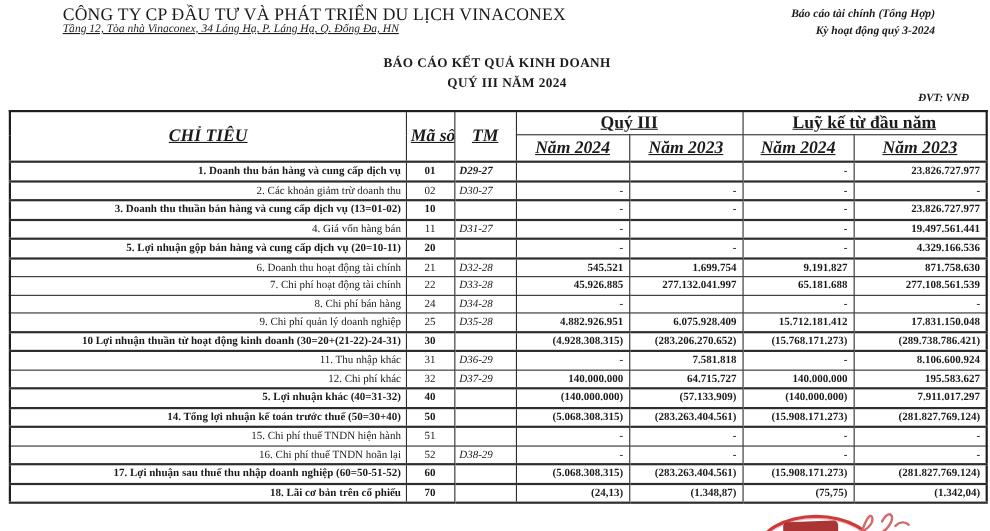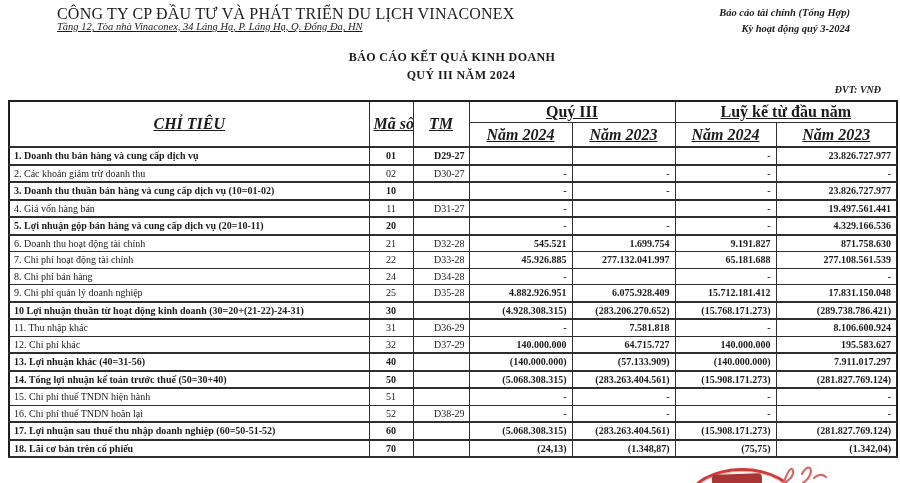--- a/index.html
+++ b/index.html
@@ -46,23 +46,23 @@
   col.c-n4    { width: 121px; }
 
   thead th { font-size: 16px; text-align: center; vertical-align: middle; }
   thead tr.group-row th { height: 20px; }
   thead tr.sub-row th { height: 23px; }
   th.h-label { text-align: center; font-style: italic; }
   th.underlined span { text-decoration: underline; }
   th.italic span { font-style: italic; }
 
   tbody td { height: 15.5px; font-size: 10px; vertical-align: middle; }
-  tbody td.label { text-align: left; padding-left: 4px; }
+  tbody td.label { text-align: right; padding-left: 4px; }
   tbody td.code { text-align: center; font-weight: normal; }
-  tbody td.tm { text-align: right; }
+  tbody td.tm { text-align: left; font-style: italic; }
   tbody td.num { text-align: right; padding-right: 5px; font-weight: bold; }
   tbody tr.bold td { font-weight: bold; }
   tbody tr.bold td { border-top-width: 2px; border-bottom-width: 2px; }
 
   
   .stamp-ring {
     left: 688px; top: 468px;
     width: 102px; height: 58px;
     border: 3.5px solid #cf3b3b;
     border-radius: 50%;
@@ -132,21 +132,21 @@
         <tr>
           <td class="label">2. Các khoản giảm trừ doanh thu</td>
           <td class="code">02</td>
           <td class="tm">D30-27</td>
           <td class="num">-</td>
           <td class="num">-</td>
           <td class="num">-</td>
           <td class="num">-</td>
         </tr>
         <tr class="bold">
-          <td class="label">3. Doanh thu thuần bán hàng và cung cấp dịch vụ (10=01-02)</td>
+          <td class="label">3. Doanh thu thuần bán hàng và cung cấp dịch vụ (13=01-02)</td>
           <td class="code">10</td>
           <td class="tm"></td>
           <td class="num">-</td>
           <td class="num">-</td>
           <td class="num">-</td>
           <td class="num">23.826.727.977</td>
         </tr>
         <tr>
           <td class="label">4. Giá vốn hàng bán</td>
           <td class="code">11</td>
@@ -222,21 +222,21 @@
         <tr>
           <td class="label">12. Chi phí khác</td>
           <td class="code">32</td>
           <td class="tm">D37-29</td>
           <td class="num">140.000.000</td>
           <td class="num">64.715.727</td>
           <td class="num">140.000.000</td>
           <td class="num">195.583.627</td>
         </tr>
         <tr class="bold">
-          <td class="label">13. Lợi nhuận khác (40=31-56)</td>
+          <td class="label">5. Lợi nhuận khác (40=31-32)</td>
           <td class="code">40</td>
           <td class="tm"></td>
           <td class="num">(140.000.000)</td>
           <td class="num">(57.133.909)</td>
           <td class="num">(140.000.000)</td>
           <td class="num">7.911.017.297</td>
         </tr>
         <tr class="bold">
           <td class="label">14. Tổng lợi nhuận kế toán trước thuế (50=30+40)</td>
           <td class="code">50</td>

